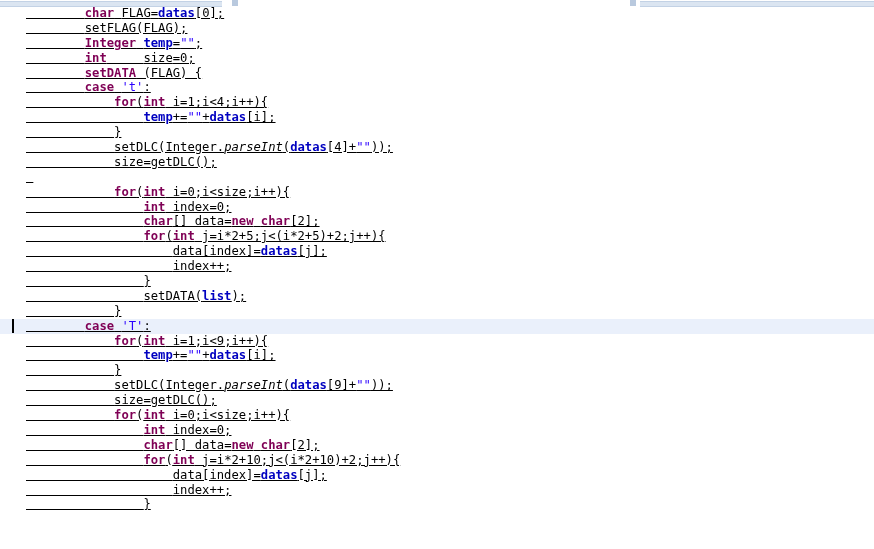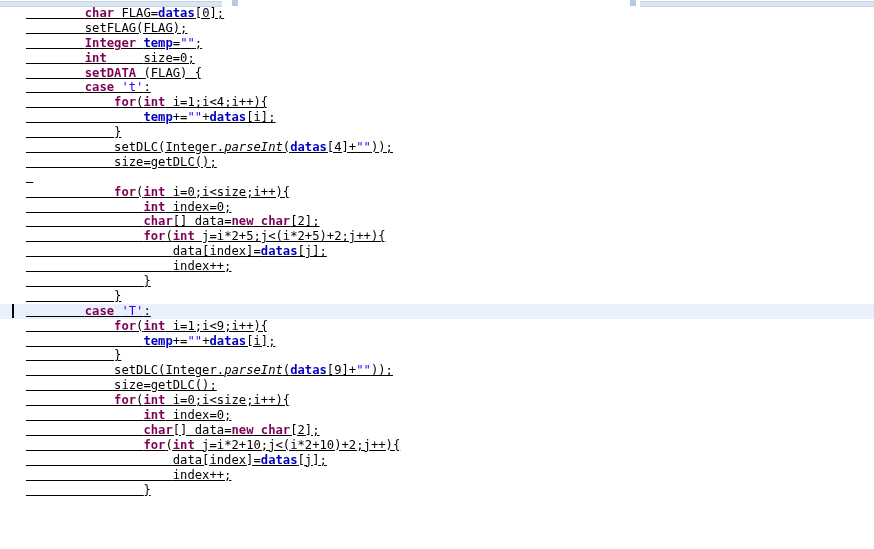--- a/index.html
+++ b/index.html
@@ -121,20 +121,21 @@
       <div class="line"><span class="pln">            </span><span class="pln">setDLC(Integer.</span><span class="sta">parseInt</span><span class="pln">(</span><span class="fld">datas</span><span class="pln">[4]+</span><span class="str">""</span><span class="pln">));</span></div>
       <div class="line"><span class="pln">            </span><span class="pln">size=getDLC();</span></div>
       <div class="line">&nbsp;</div>
       <div class="line"><span class="pln">            </span><span class="kw">for</span><span class="pln">(</span><span class="kw">int</span><span class="pln"> i=0;i&lt;size;i++){</span></div>
       <div class="line"><span class="pln">                </span><span class="kw">int</span><span class="pln"> index=0;</span></div>
       <div class="line"><span class="pln">                </span><span class="kw">char</span><span class="pln">[] data=</span><span class="kw">new</span><span class="pln"> </span><span class="kw">char</span><span class="pln">[2];</span></div>
       <div class="line"><span class="pln">                </span><span class="kw">for</span><span class="pln">(</span><span class="kw">int</span><span class="pln"> j=i*2+5;j&lt;(i*2+5)+2;j++){</span></div>
       <div class="line"><span class="pln">                    </span><span class="pln">data[index]=</span><span class="fld">datas</span><span class="pln">[j];</span></div>
       <div class="line"><span class="pln">                    </span><span class="pln">index++;</span></div>
       <div class="line"><span class="pln">                </span><span class="pln">}</span></div>
+      <div class="line"><span class="pln">                </span><span class="pln">setDATA(</span><span class="fld">list</span><span class="pln">);</span></div>
       <div class="line"><span class="pln">            </span><span class="pln">}</span></div>
       <div class="line highlight"><span class="caret"></span><span class="pln">        </span><span class="kw">case</span><span class="pln"> </span><span class="chr">'T'</span><span class="pln">:</span></div>
       <div class="line"><span class="pln">            </span><span class="kw">for</span><span class="pln">(</span><span class="kw">int</span><span class="pln"> i=1;i&lt;9;i++){</span></div>
       <div class="line"><span class="pln">                </span><span class="fld">temp</span><span class="pln">+=</span><span class="str">""</span><span class="pln">+</span><span class="fld">datas</span><span class="pln">[i];</span></div>
       <div class="line"><span class="pln">            </span><span class="pln">}</span></div>
       <div class="line"><span class="pln">            </span><span class="pln">setDLC(Integer.</span><span class="sta">parseInt</span><span class="pln">(</span><span class="fld">datas</span><span class="pln">[9]+</span><span class="str">""</span><span class="pln">));</span></div>
       <div class="line"><span class="pln">            </span><span class="pln">size=getDLC();</span></div>
       <div class="line"><span class="pln">            </span><span class="kw">for</span><span class="pln">(</span><span class="kw">int</span><span class="pln"> i=0;i&lt;size;i++){</span></div>
       <div class="line"><span class="pln">                </span><span class="kw">int</span><span class="pln"> index=0;</span></div>
       <div class="line"><span class="pln">                </span><span class="kw">char</span><span class="pln">[] data=</span><span class="kw">new</span><span class="pln"> </span><span class="kw">char</span><span class="pln">[2];</span></div>

